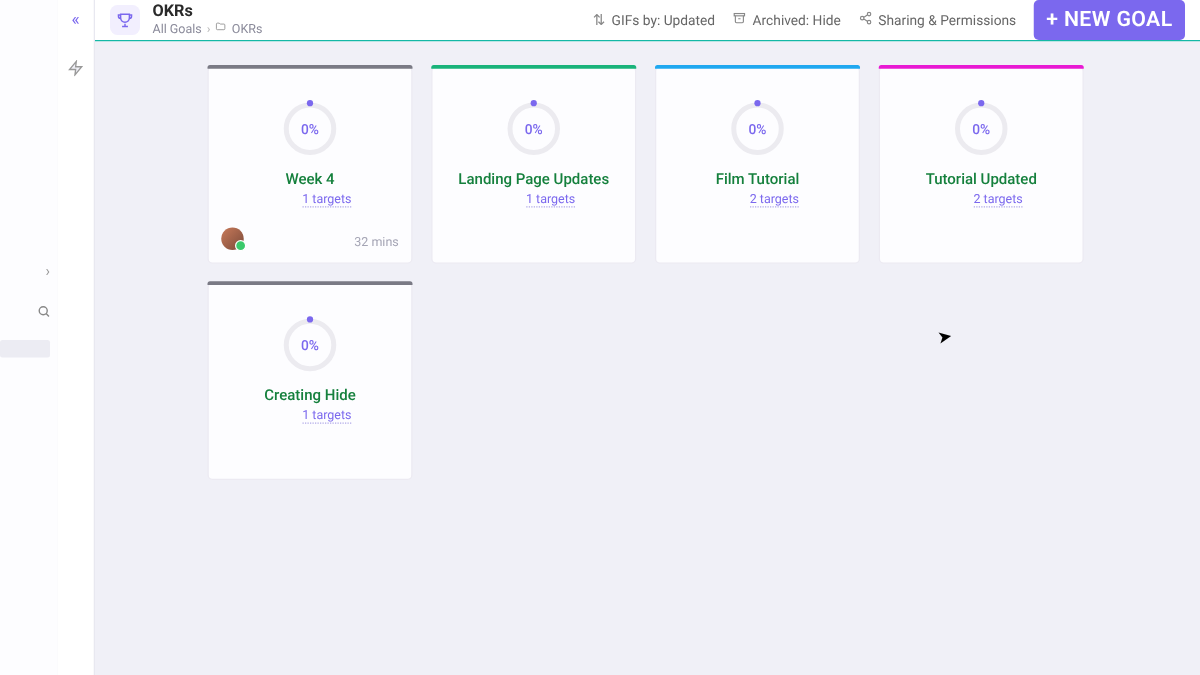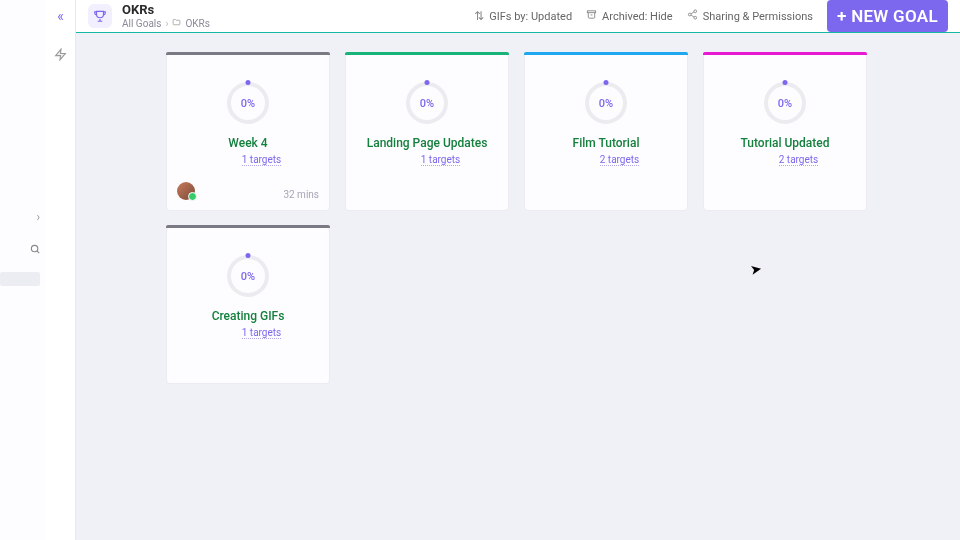--- a/index.html
+++ b/index.html
@@ -361,18 +361,18 @@
     </div>
     <div class="card-title">Tutorial Updated</div>
     <div class="card-targets">2 targets</div>
   </div>
     <div class="card">
     <div class="card-stripe" style="background:#7a7a85"></div>
     <div class="progress-ring">
       <div class="progress-dot"></div>
       <span class="progress-text">0%</span>
     </div>
-    <div class="card-title">Creating GIFs</div>
+    <div class="card-title">Creating Hide</div>
     <div class="card-targets">1 targets</div>
   </div>
   </div>
 
 <div class="cursor">➤</div>
 
 </body></html>

